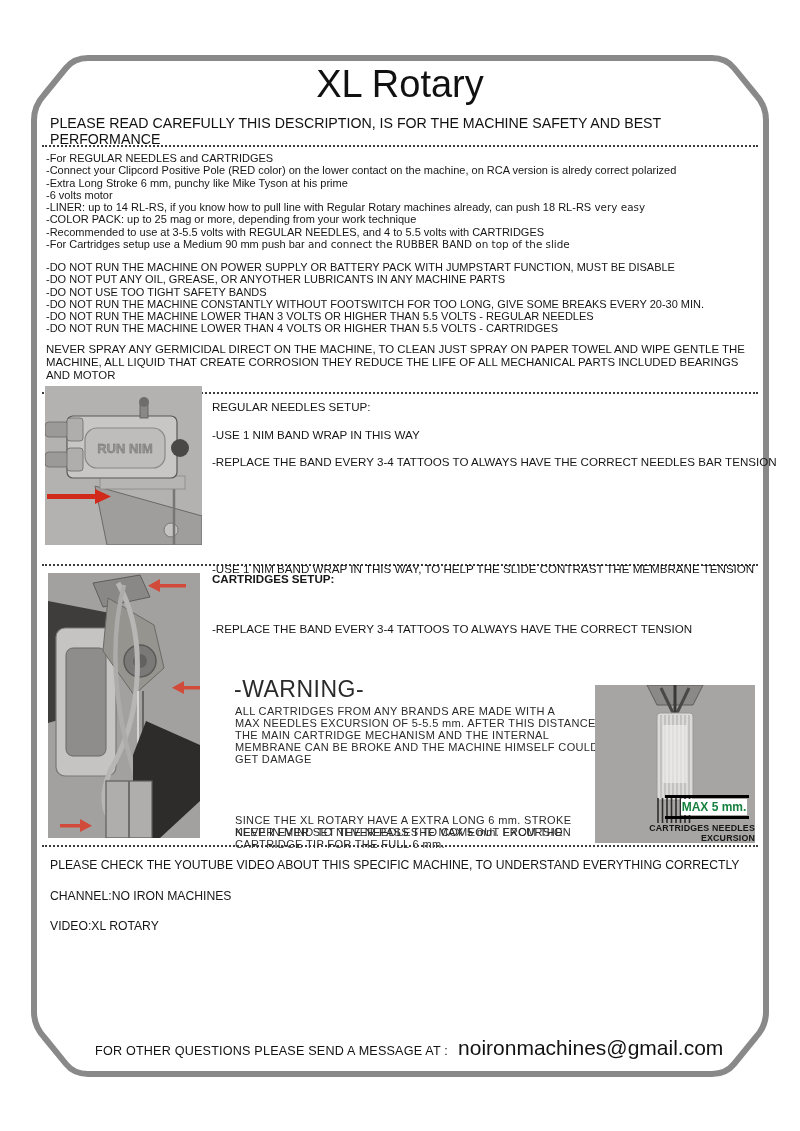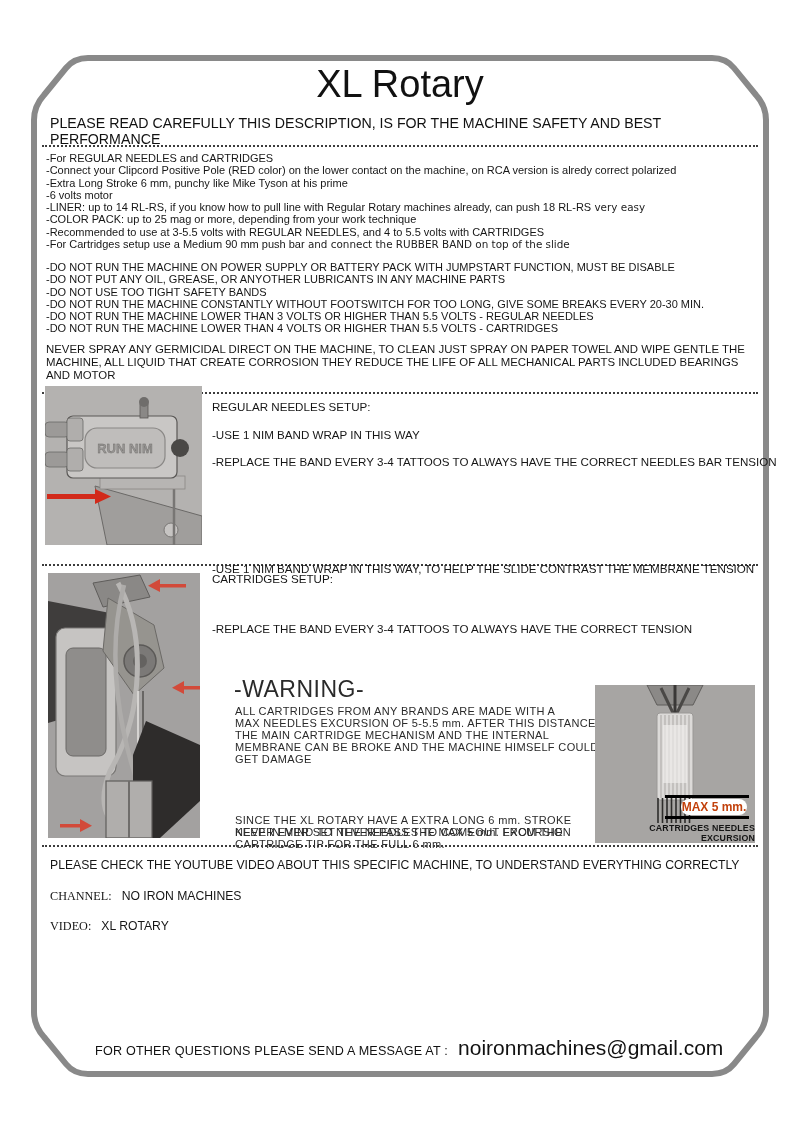--- a/index.html
+++ b/index.html
@@ -24,26 +24,26 @@
   .setup-text{font-size:11.6px;color:#161616;white-space:nowrap;}
   
   .warning-heading{font-size:23px;color:#2a2a2a;letter-spacing:0.5px;}
   .warning-para{font-size:11px;line-height:12px;letter-spacing:0.35px;color:#2a2a2a;white-space:pre-line;width:372px;}
   
   .photo{position:absolute;overflow:hidden;}
   .photo svg{display:block;}
   
   .max-line{position:absolute;left:70px;width:84px;height:3px;background:#000;}
   .max-label{position:absolute;left:86px;top:114px;width:66px;height:16px;background:#fff;
-    font-size:12px;font-weight:bold;color:#c2410c;text-align:center;line-height:16px;border-radius:8px;}
+    font-size:12px;font-weight:bold;color:#15803d;text-align:center;line-height:16px;}
   .fig-caption{position:absolute;left:0;top:138px;width:160px;text-align:right;
     font-size:8.8px;font-weight:bold;color:#141414;letter-spacing:0.2px;}
   
   .yt-line{font-size:12.2px;color:#161616;white-space:nowrap;}
-  .yt-label{margin-right:10px;font-family:Liberation Serif, serif;}
+  .yt-label{}
   
   .footer-row{left:95px;top:1036px;display:flex;align-items:baseline;}
   .footer-prompt{font-size:12.6px;color:#111;letter-spacing:0.2px;}
   .footer-email{font-size:21px;color:#111;margin-left:10px;}
 </style>
 </head>
 <body>
 
 <div id="page">
 
@@ -151,21 +151,21 @@
         <rect x="136" y="113" width="16" height="3.5" fill="#d24a3a"></rect>
         <polygon points="136,108 124,114.7 136,121" fill="#d24a3a"></polygon>
       </g>
       <g>
         <rect x="12" y="251" width="20" height="3.5" fill="#d24a3a"></rect>
         <polygon points="32,246 44,252.7 32,259" fill="#d24a3a"></polygon>
       </g>
     </svg>
   </div>
 
-  <div class="abs setup-text" style="left:212px;top:572px;">CARTRIDGES SETUP:</div>
+  <div class="abs setup-text" style="left:212px;top:572px;font-weight:bold;">CARTRIDGES SETUP:</div>
   <div class="abs setup-text" style="left:212px;top:562px;">-USE 1 NIM BAND WRAP IN THIS WAY, TO HELP THE SLIDE CONTRAST THE MEMBRANE TENSION</div>
   <div class="abs setup-text" style="left:212px;top:622px;">-REPLACE THE BAND EVERY 3-4 TATTOOS TO ALWAYS HAVE THE CORRECT TENSION</div>
 
   <div class="abs warning-heading" style="left:234px;top:676px;">-WARNING-</div>
   <div class="abs warning-para" style="left:235px;top:705px;">ALL CARTRIDGES FROM ANY BRANDS ARE MADE WITH A
 MAX NEEDLES EXCURSION OF 5-5.5 mm. AFTER THIS DISTANCE
 THE MAIN CARTRIDGE MECHANISM AND THE INTERNAL
 MEMBRANE CAN BE BROKE AND THE MACHINE HIMSELF COULD
 GET DAMAGE</div>
   <div class="abs warning-para" style="left:235px;top:814px;">SINCE THE XL ROTARY HAVE A EXTRA LONG 6 mm. STROKE

